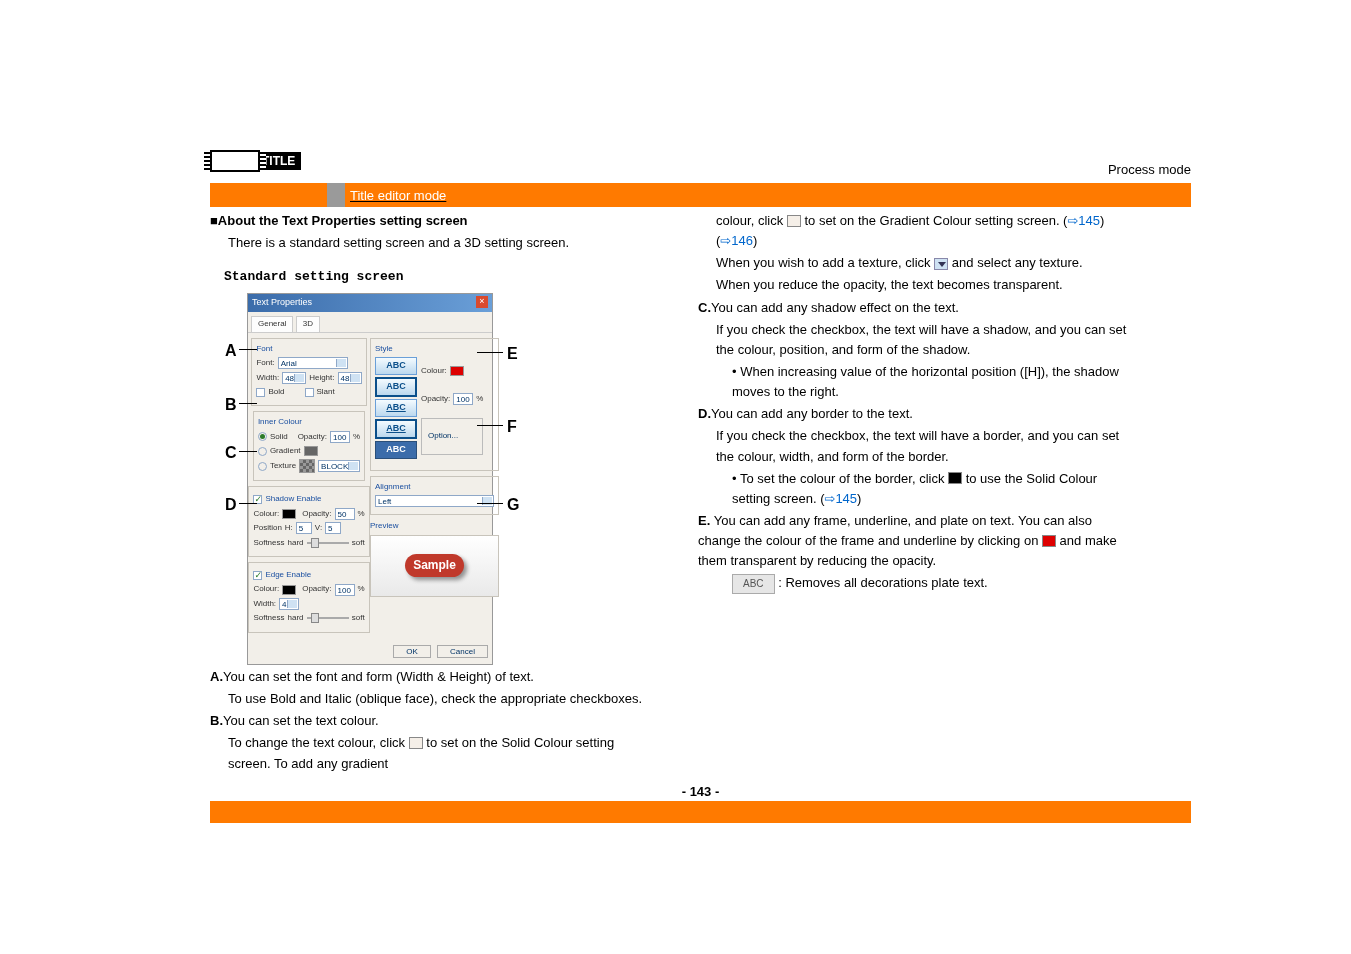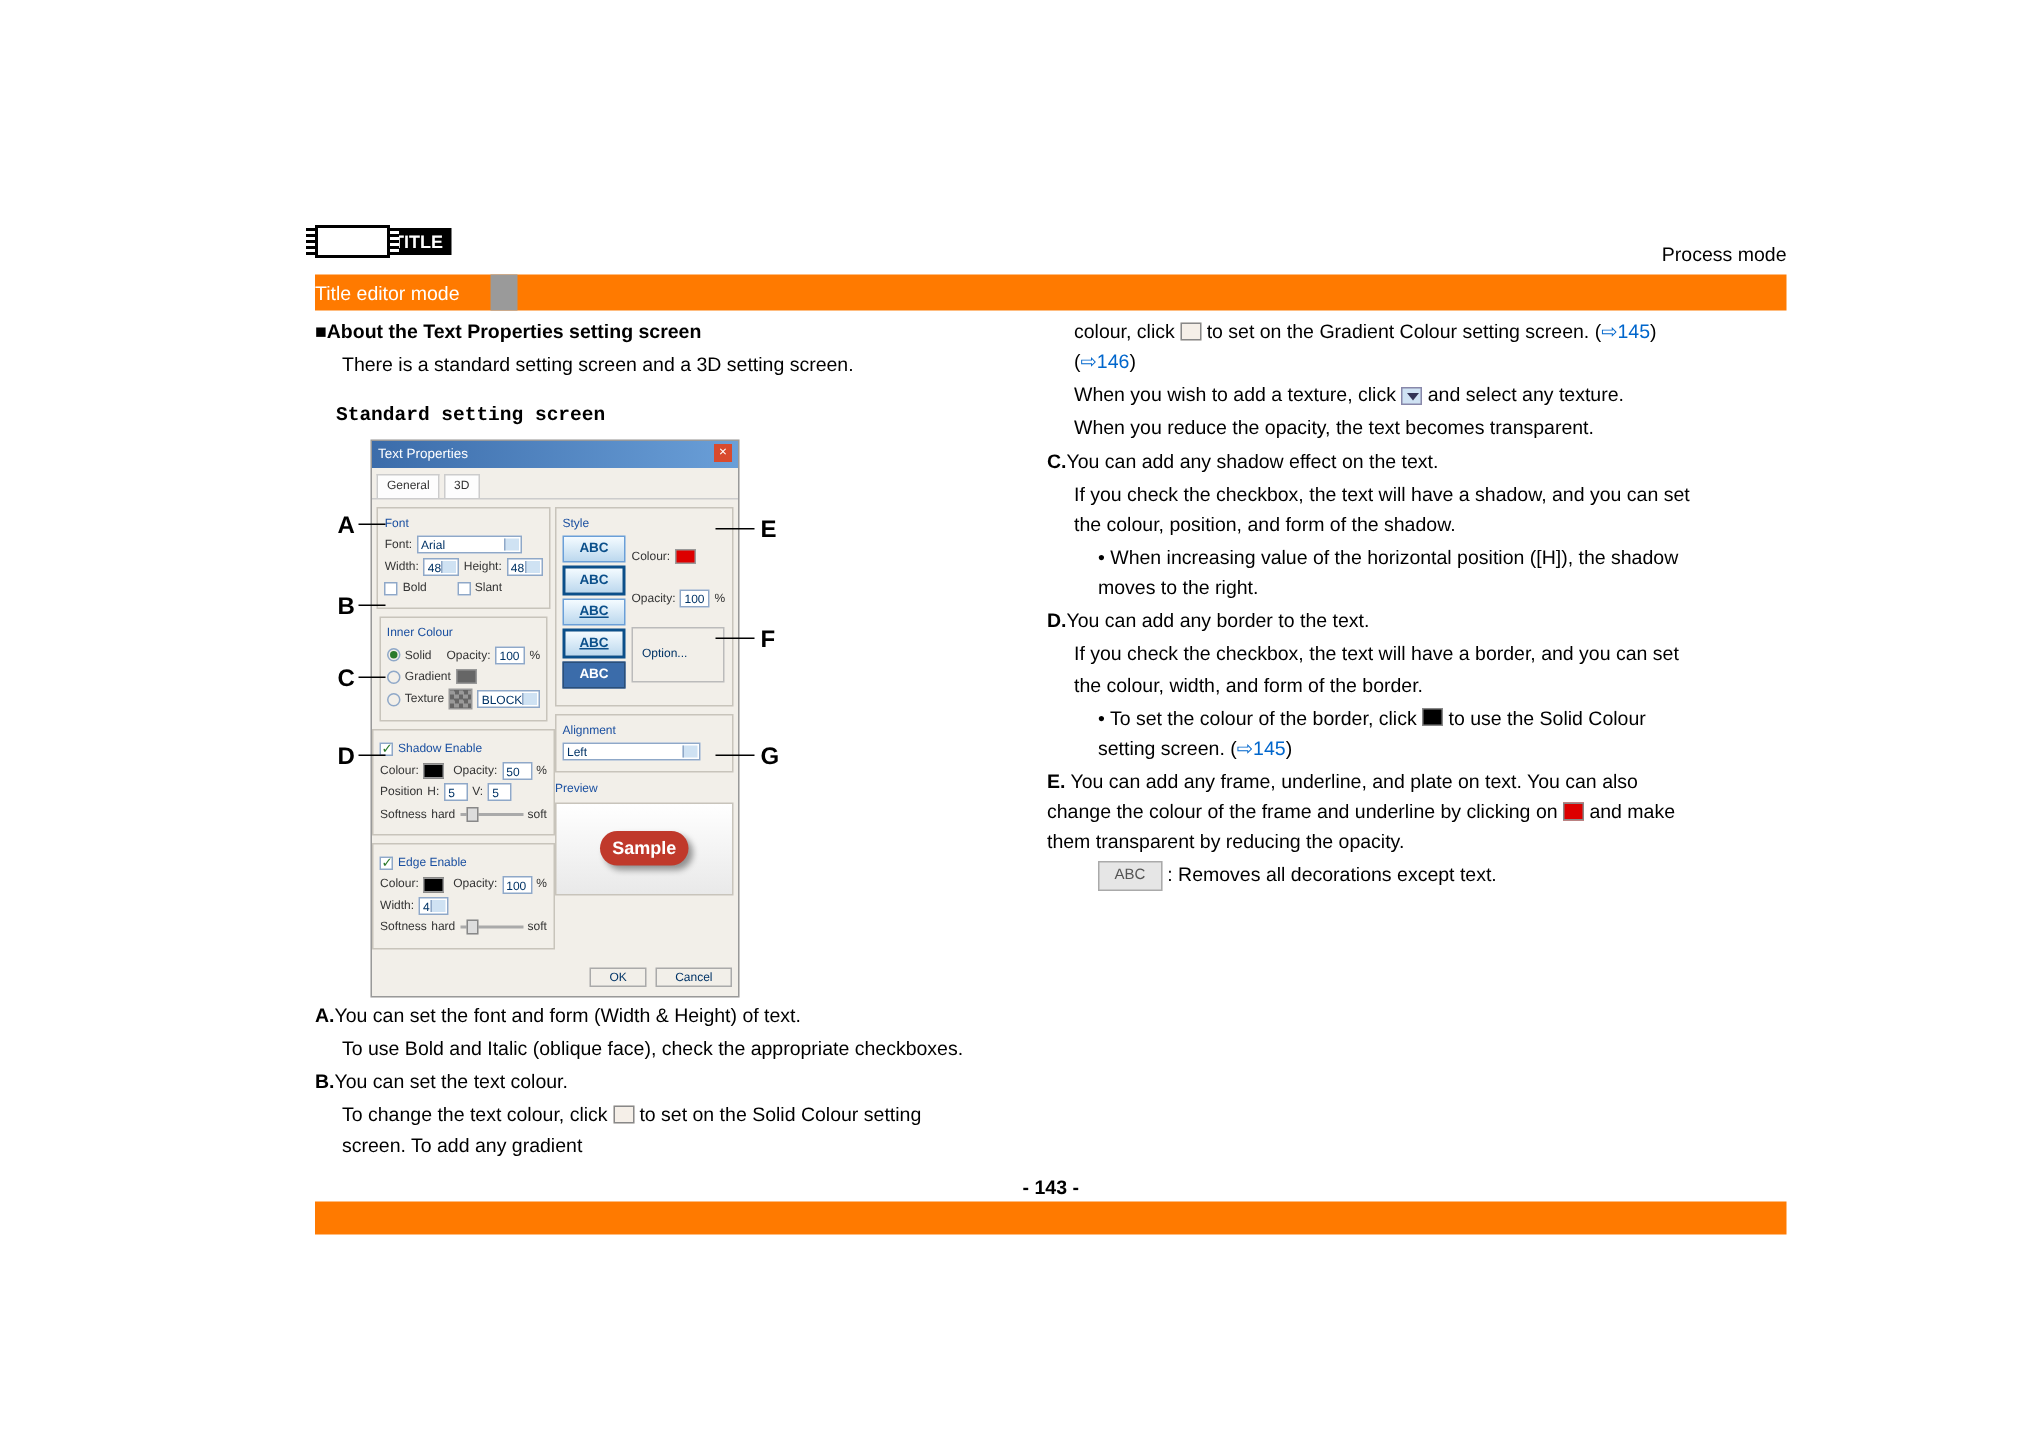--- a/index.html
+++ b/index.html
@@ -49,20 +49,22 @@
     vertical-align: middle;
     margin-left: -4px;
   }
   .process-mode { text-align: right; margin-top: 12px; font-size: 13px; }
   .orange-bar {
     background: #ff7a00;
     height: 24px;
     display: flex;
     align-items: center;
     margin-top: 6px;
+    padding-left: 140px;
+    text-decoration: underline;
   }
   .orange-bar .gray-left {
     position: absolute;
     left: 327px;
     width: 18px;
     height: 24px;
     background: #9a9a9a;
   }
   .orange-bar span { color: #fff; font-size: 13px; }
   .content {
@@ -380,21 +382,21 @@
                         <span class="inp" style="width:20px">100</span>
                         <span class="lbl">%</span>
                       </div>
                     <span class="optBtn">Option...</span>
                   </div>
                 </div>
               </div>
               <div class="fset">
                 <div class="ftitle">Alignment</div>
                 <div class="row8">
-                    <span class="inp drop" style="width:92px">Left</span>
+                    <span class="inp drop" style="width:119px">Left</span>
                   </div>
               </div>
               <div>
                 <div class="ftitle" style="color:#1a4fa0">Preview</div>
                 <div class="preview">
                   <span class="sample">Sample</span>
                 </div>
               </div>
             </div>
           </div>
@@ -434,20 +436,20 @@
       <p class="indent2">• When increasing value of the horizontal position ([H]), the shadow moves to the right.</p>
       <p><span class="heading">D.</span><span>You can add any border to the text.</span></p>
       <p class="indent1">If you check the checkbox, the text will have a border, and you can set the colour, width, and form of the border.</p>
       <p class="indent2">
         <span>• To set the colour of the border, click </span><span class="swatch black"></span><span> to use the Solid Colour setting screen. (</span><span class="link">⇨145</span><span>)</span>
       </p>
       <p><span class="heading">E.</span><span>
         <span>You can add any frame, underline, and plate on text. You can also change the colour of the frame and underline by clicking on </span><span class="swatch red"></span><span> and make them transparent by reducing the opacity.</span>
       </span></p>
       <p class="indent2">
-        <span class="abc-btn">ABC</span><span> : Removes all decorations except text.</span>
+        <span class="abc-btn">ABC</span><span> : Removes all decorations plate text.</span>
       </p>
     </div>
   </div>
 
   <div class="pagenum">- 143 -</div>
   <div class="bottom-bar"></div>
 </div>
 
 </body></html>

